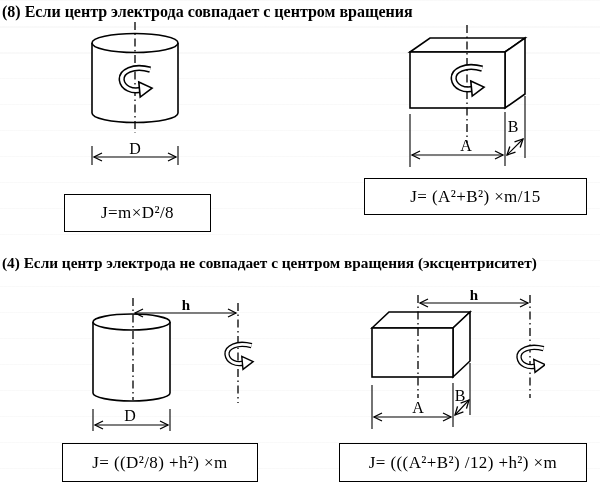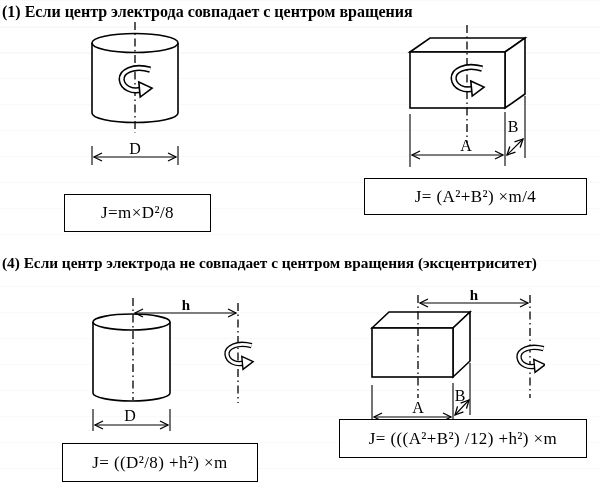--- a/index.html
+++ b/index.html
@@ -14,41 +14,41 @@
   .axis{stroke:#000;stroke-width:1.3;fill:none;stroke-dasharray:8 3.5 1.5 3.5;}
   .ext{stroke:#000;stroke-width:1.1;}
   .dim{stroke:#000;stroke-width:1.1;marker-start:url(#ah);marker-end:url(#ah);}
   .lbl{font-family:"Liberation Serif", serif;font-size:16px;fill:#000;text-anchor:middle;}
   .lbl-h{font-weight:bold;font-size:15px;}
   .fbox{position:absolute;border:1.6px solid #000;background:#fff;display:flex;align-items:center;justify-content:center;
         font-size:17px;letter-spacing:0.4px;white-space:nowrap;}
   #fb1{left:64px;top:194px;width:145px;height:36px;}
   #fb2{left:364px;top:178px;width:221px;height:35px;}
   #fb3{left:62px;top:443px;width:194px;height:37px;text-align:center;}
-  #fb4{left:339px;top:419px;width:246px;height:37px;text-align:center;}
+  #fb4{left:339px;top:443px;width:246px;height:37px;text-align:center;}
 </style>
 </head>
 <body>
 
 <div id="page">
 
   <svg width="0" height="0" style="position:absolute" aria-hidden="true">
     <defs>
       <marker id="ah" markerUnits="userSpaceOnUse" markerWidth="12" markerHeight="12" refX="10" refY="6" orient="auto-start-reverse">
         <path d="M2,2 L10,6 L2,10" fill="none" stroke="#000" stroke-width="1.3"></path>
       </marker>
       <symbol id="rotg" viewBox="0 0 40 38">
         <path d="M36,7 C18,2 5,9 6,18 C7,26 17,31 27,28" fill="none" stroke="#000" stroke-width="6.6"></path>
         <path d="M36,7 C18,2 5,9 6,18 C7,26 17,31 27,28" fill="none" stroke="#fff" stroke-width="3.4"></path>
         <polygon points="24,20 38,26.5 25.5,36" fill="#fff" stroke="#000" stroke-width="1.7"></polygon>
       </symbol>
     </defs>
   </svg>
 
-  <div id="title1" class="sec-title">(1) Если центр электрода совпадает с центром вращения</div>
+  <div id="title1" class="sec-title">(8) Если центр электрода совпадает с центром вращения</div>
 
   <svg class="diag" style="left:60px;top:20px" width="170" height="155" viewBox="60 20 170 155">
     <path class="shape" d="M92,43 L92,113 A43,9.5 0 0 0 178,113 L178,43"></path>
     <ellipse class="shape" cx="135" cy="43" rx="43" ry="9.5"></ellipse>
     <line class="axis" x1="135" y1="22" x2="135" y2="133"></line>
     <use href="#rotg" x="116" y="63" width="38" height="36"></use>
     <line class="ext" x1="92" y1="146" x2="92" y2="165"></line>
     <line class="ext" x1="178" y1="146" x2="178" y2="165"></line>
     <line class="dim" x1="94" y1="157" x2="176" y2="157"></line>
     <text class="lbl" x="135" y="154">D</text>
@@ -63,21 +63,21 @@
     <line class="ext" x1="410" y1="114" x2="410" y2="167"></line>
     <line class="ext" x1="505" y1="112" x2="505" y2="166"></line>
     <line class="ext" x1="525" y1="96" x2="525" y2="158"></line>
     <line class="dim" x1="412" y1="155" x2="503" y2="155"></line>
     <line class="dim" x1="507" y1="155" x2="523" y2="139"></line>
     <text class="lbl" x="466" y="151">A</text>
     <text class="lbl" x="513" y="132">B</text>
   </svg>
 
   <div id="fb1" class="fbox">J=m×D²/8</div>
-  <div id="fb2" class="fbox">J= (A²+B²) ×m/4</div>
+  <div id="fb2" class="fbox">J= (A²+B²) ×m/15</div>
 
   <div id="title2" class="sec-title">(4) Если центр электрода не совпадает с центром вращения (эксцентриситет)</div>
 
   <svg class="diag" style="left:55px;top:285px" width="205" height="150" viewBox="55 285 205 150">
     <path class="shape" d="M93,322 L93,393 A38.5,8 0 0 0 170,393 L170,322"></path>
     <ellipse class="shape" cx="131.5" cy="322" rx="38.5" ry="8"></ellipse>
     <line class="axis" x1="133" y1="298" x2="133" y2="400"></line>
     <line class="axis" x1="238" y1="303" x2="238" y2="403"></line>
     <use href="#rotg" x="222" y="340" width="33" height="31"></use>
     <line class="dim" x1="135" y1="313" x2="236" y2="313"></line>

